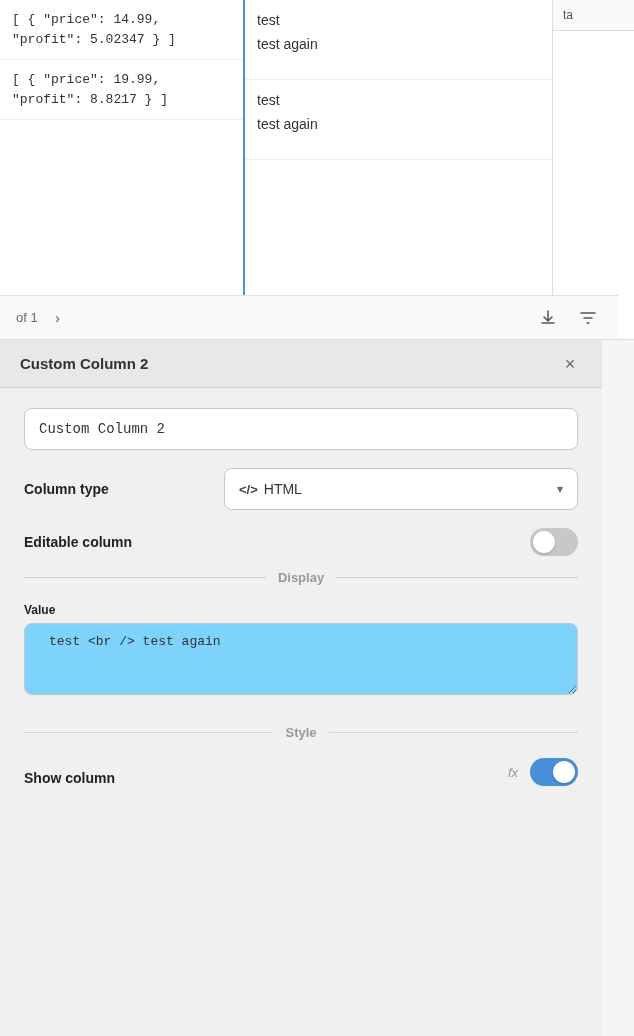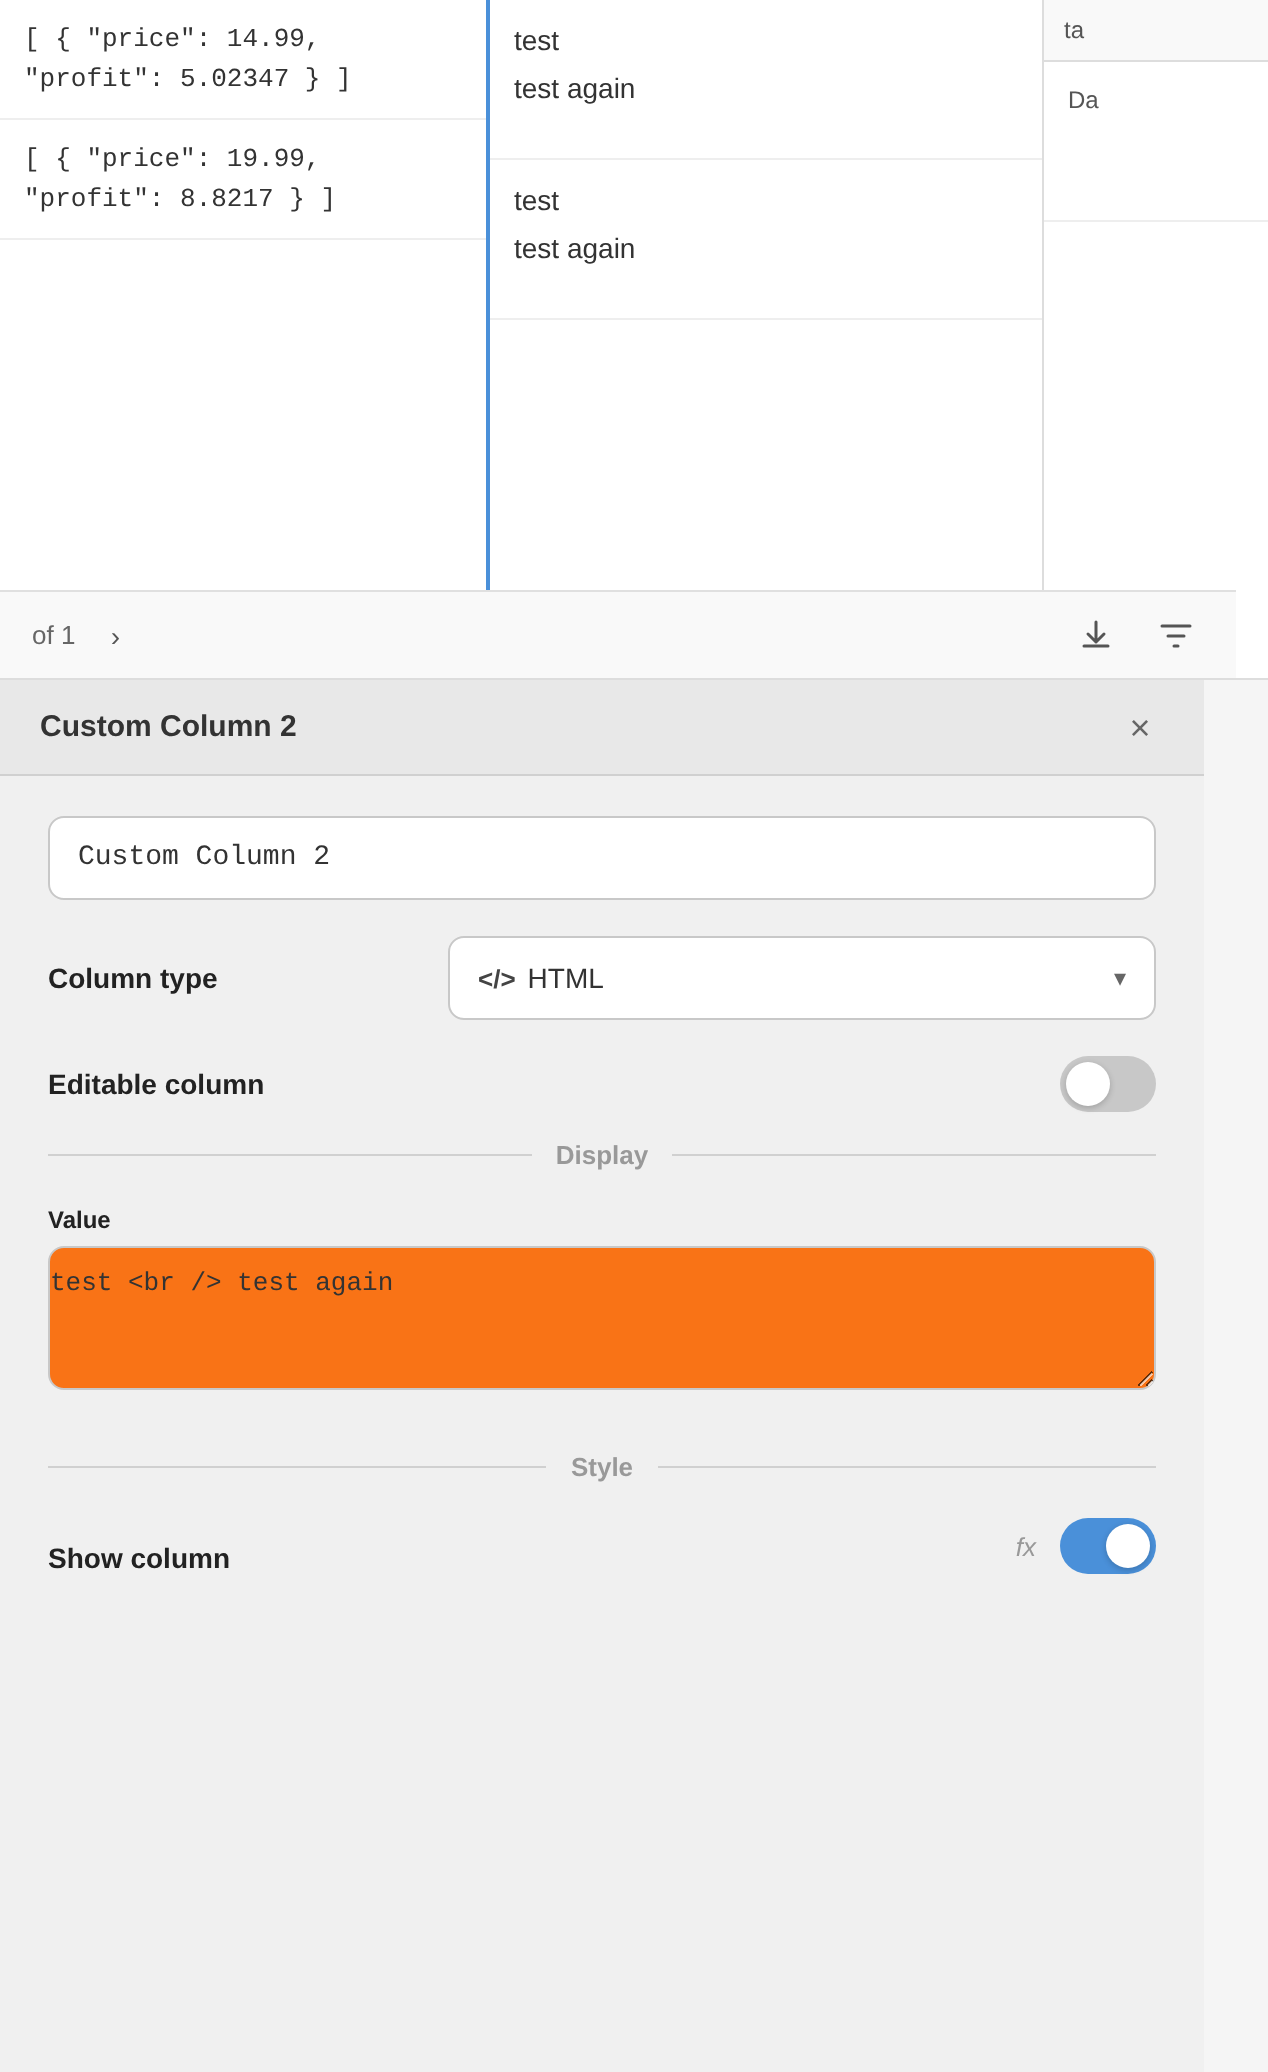--- a/index.html
+++ b/index.html
@@ -29,21 +29,21 @@
 
     .col-left {
       width: 245px;
       border-right: 2px solid #4a90d9;
       font-family: "Courier New", monospace;
       font-size: 13px;
       color: #333;
     }
 
     .col-mid {
-      width: 277px;
+      width: 308px;
       border-right: 1px solid #ddd;
       font-size: 14px;
       color: #333;
     }
 
     .col-right {
       flex: 1;
       font-size: 14px;
       color: #333;
       overflow: hidden;
@@ -268,25 +268,25 @@
       font-size: 13px;
       color: #999;
       font-weight: 700;
     }
 
     .textarea-input {
       width: 100%;
       min-height: 72px;
       border: 1.5px solid #c8c8c8;
       border-radius: 8px;
-      padding: 10px 0;
+      padding: 10px 24px;
       font-size: 13px;
       font-family: "Courier New", monospace;
       color: #333;
-      background: #f97316;
+      background: #7dd3fc;
       outline: none;
       resize: vertical;
     }
 
     .value-label {
       font-size: 12px;
       font-weight: 600;
       color: #222;
       margin-bottom: 6px;
     }
@@ -346,23 +346,20 @@
         <div>test again</div>
       </div>
       <div class="table-cell-tall">
         <div style="margin-bottom:8px;">test</div>
         <div>test again</div>
       </div>
     </div>
 
     <div class="col-right">
       <div class="col-right-header">ta</div>
-      <div class="table-cell-tall">
-        <div style="font-size:12px;color:#555;font-weight:500;">Da</div>
-      </div>
     </div>
   </div>
 
   <div class="pagination-bar">
     <span class="pagination-text">of 1</span>
     <div class="pagination-btn">›</div>
     <div class="pagination-icons">
       <div class="pagination-icon-btn">
         <svg width="18" height="18" viewBox="0 0 18 18" fill="none" xmlns="http://www.w3.org/2000/svg">
           <path d="M9 2v10M5 8l4 4 4-4M3 14h12" stroke="#555" stroke-width="1.5" stroke-linecap="round" stroke-linejoin="round"></path>

